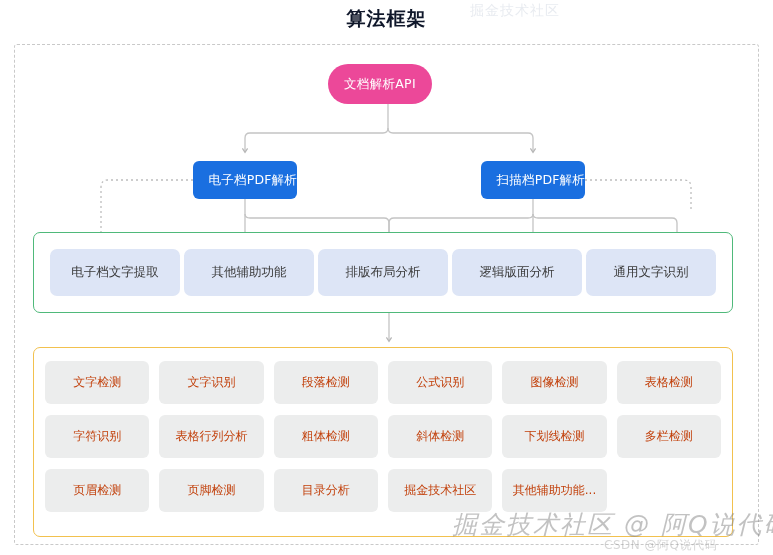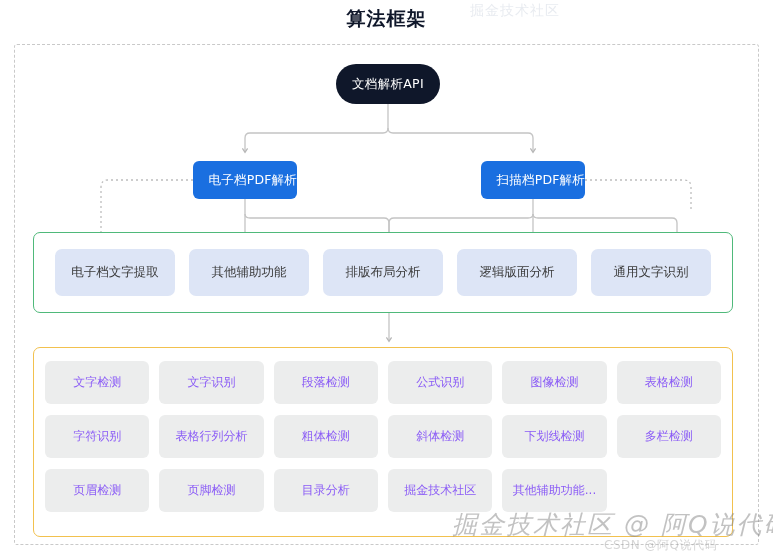--- a/index.html
+++ b/index.html
@@ -25,23 +25,23 @@
     left: 14px; top: 44px; width: 745px; height: 501px;
     border: 1px dashed #c9c9c9;
     border-radius: 3px;
   }
 
   
   .wires { position: absolute; left: 0; top: 0; width: 773px; height: 555px; pointer-events: none; }
 
   
   .root-node {
-    position: absolute; left: 336px; top: 64px;
+    position: absolute; left: 328px; top: 64px;
     width: 104px; height: 40px;
-    background: #0f172a; color: #ffffff;
+    background: #ec4899; color: #ffffff;
     border-radius: 20px;
     display: flex; align-items: center; justify-content: center;
     font-size: 12.5px; letter-spacing: .3px;
   }
 
   
   .blue-node {
     position: absolute; top: 161px;
     width: 104px; height: 38px;
     background: #1a6fe0; color: #ffffff;
@@ -59,21 +59,21 @@
     border: 1.6px solid #4fb97a;
     border-radius: 7px;
     background: #ffffff;
   }
   .green-row {
     position: absolute; left: 0; top: 0; width: 100%; height: 100%;
     display: flex; align-items: center; justify-content: space-around;
     padding: 0 14px;
   }
   .lvl-box {
-    width: 120px; height: 47px;
+    width: 130px; height: 47px;
     background: #dde5f6;
     border-radius: 7px;
     display: flex; align-items: center; justify-content: center;
     font-size: 12.5px; color: #3a3a3a;
   }
 
   
   .yellow-group {
     position: absolute; left: 33px; top: 347px;
     width: 700px; height: 190px;
@@ -85,21 +85,21 @@
   .grid {
     display: grid;
     grid-template-columns: repeat(6, 1fr);
     grid-auto-rows: 43px;
     gap: 11px 10px;
   }
   .leaf-box {
     background: #eceded;
     border-radius: 6px;
     display: flex; align-items: center; justify-content: center;
-    font-size: 12px; color: #8b5cf6;
+    font-size: 12px; color: #c2410c;
     overflow: hidden; white-space: nowrap;
   }
 
   
   .wm-main {
     position: absolute; left: 452px; top: 508px;
     font-size: 25px; color: rgba(120,120,120,0.45);
     font-style: italic; letter-spacing: 2px;
     white-space: nowrap; pointer-events: none;
   }

